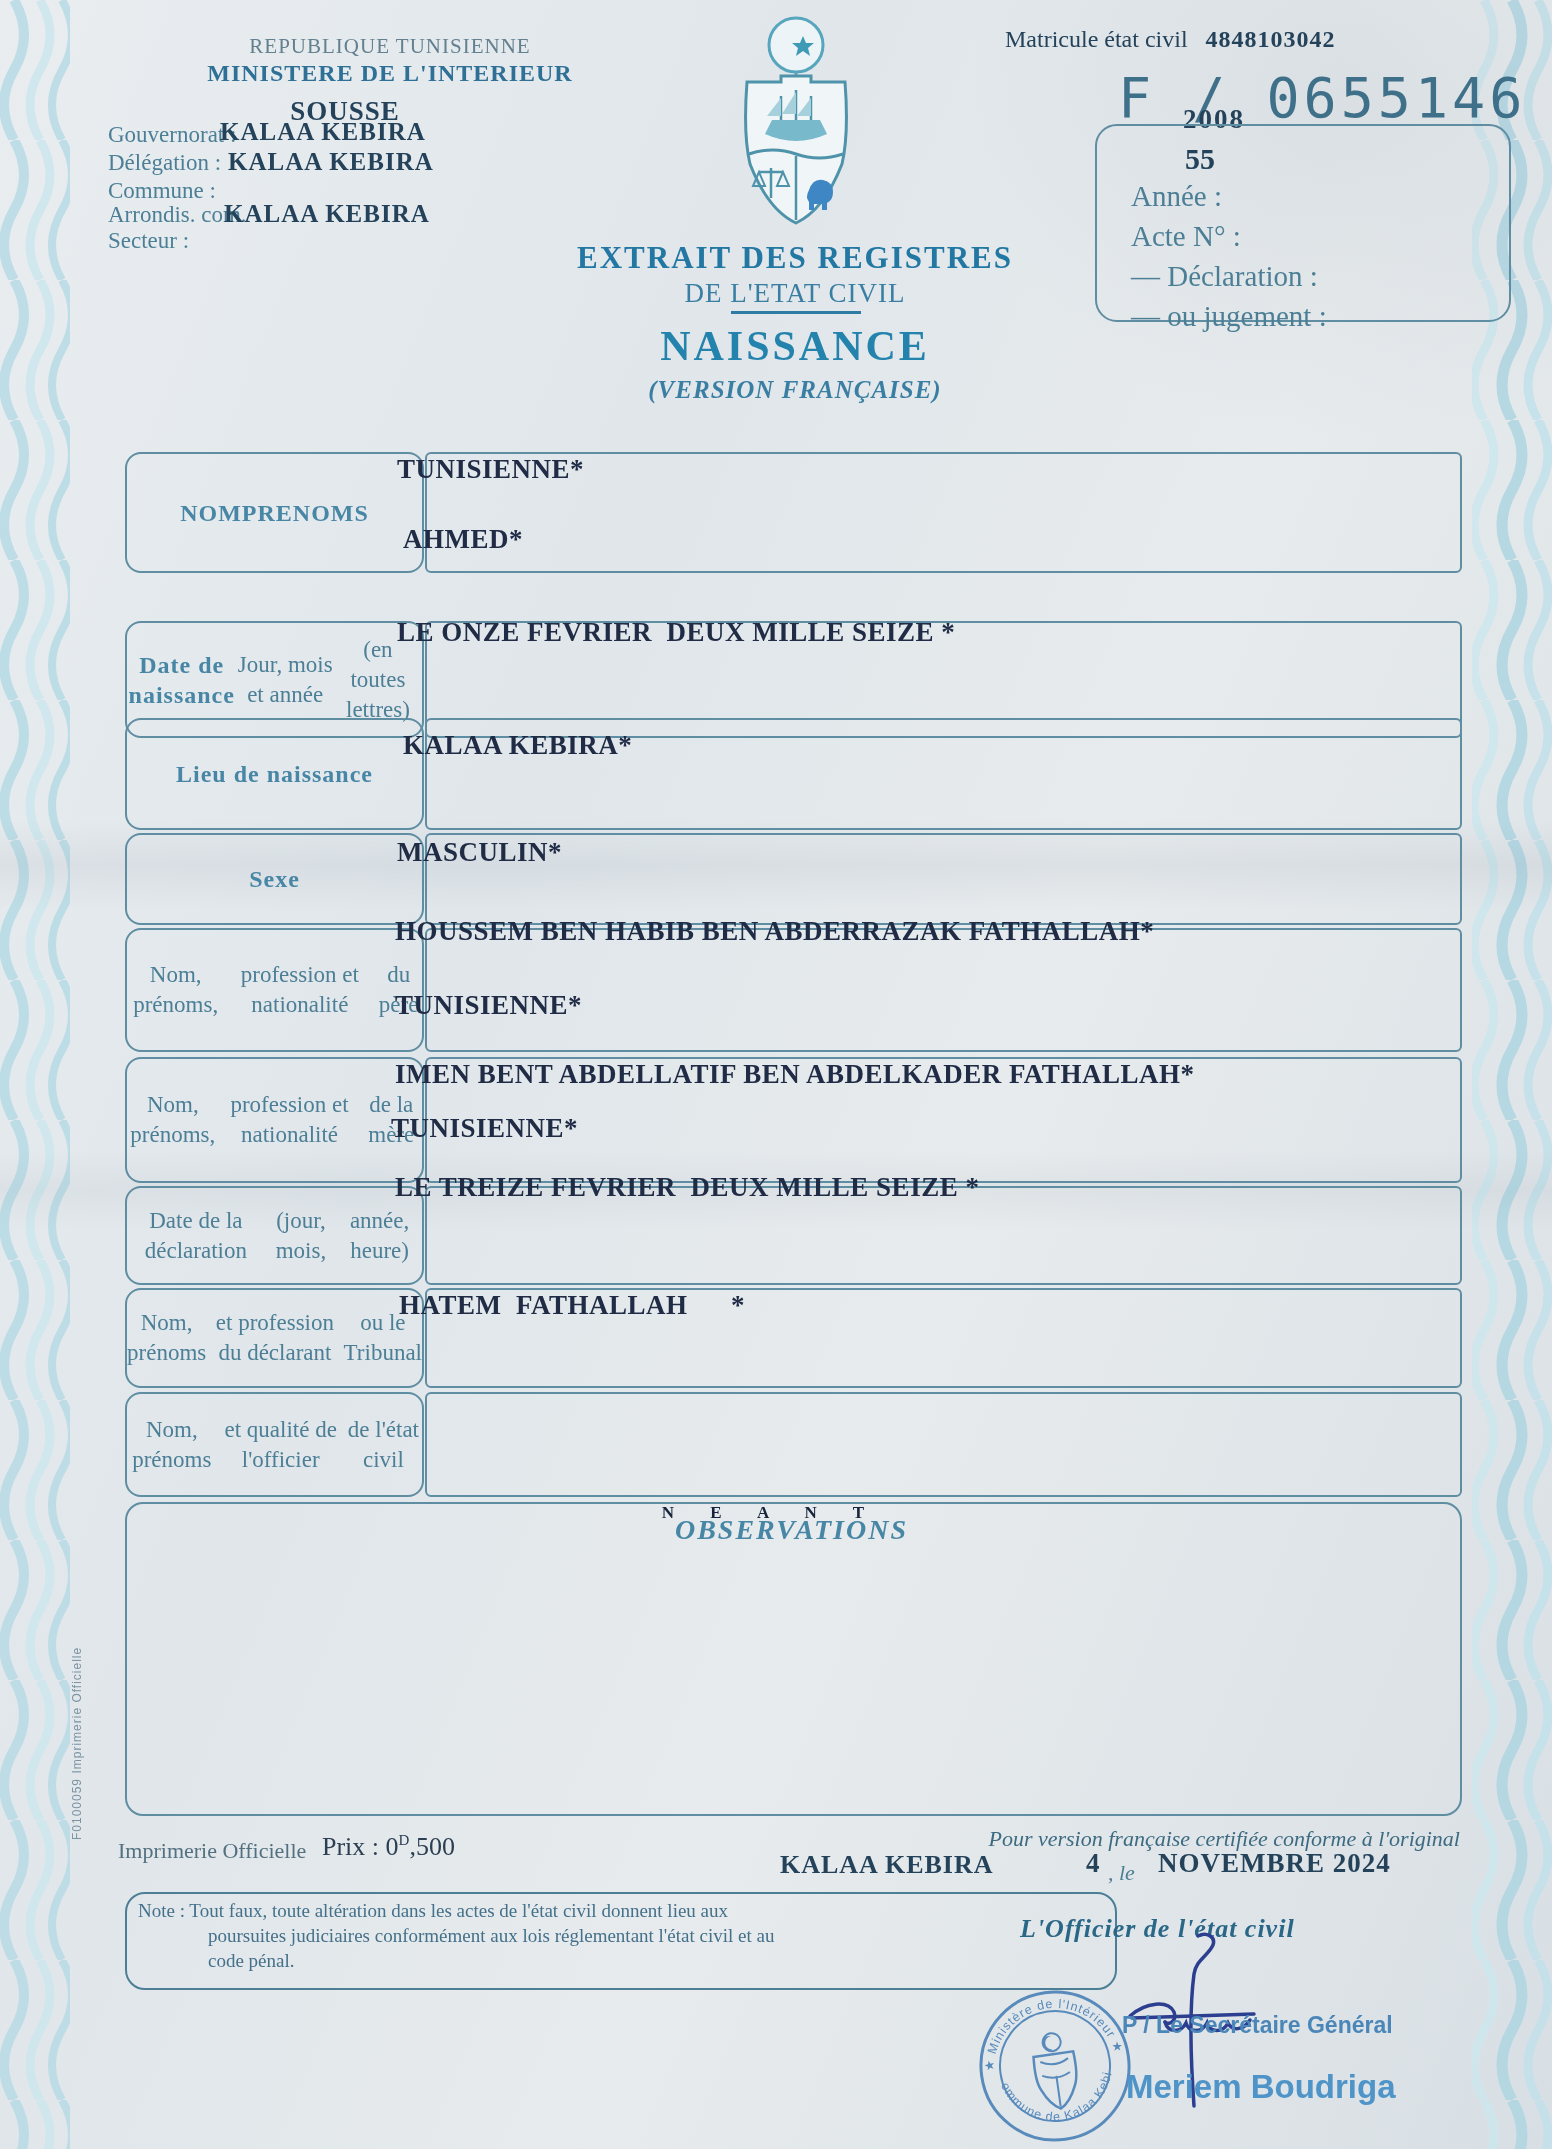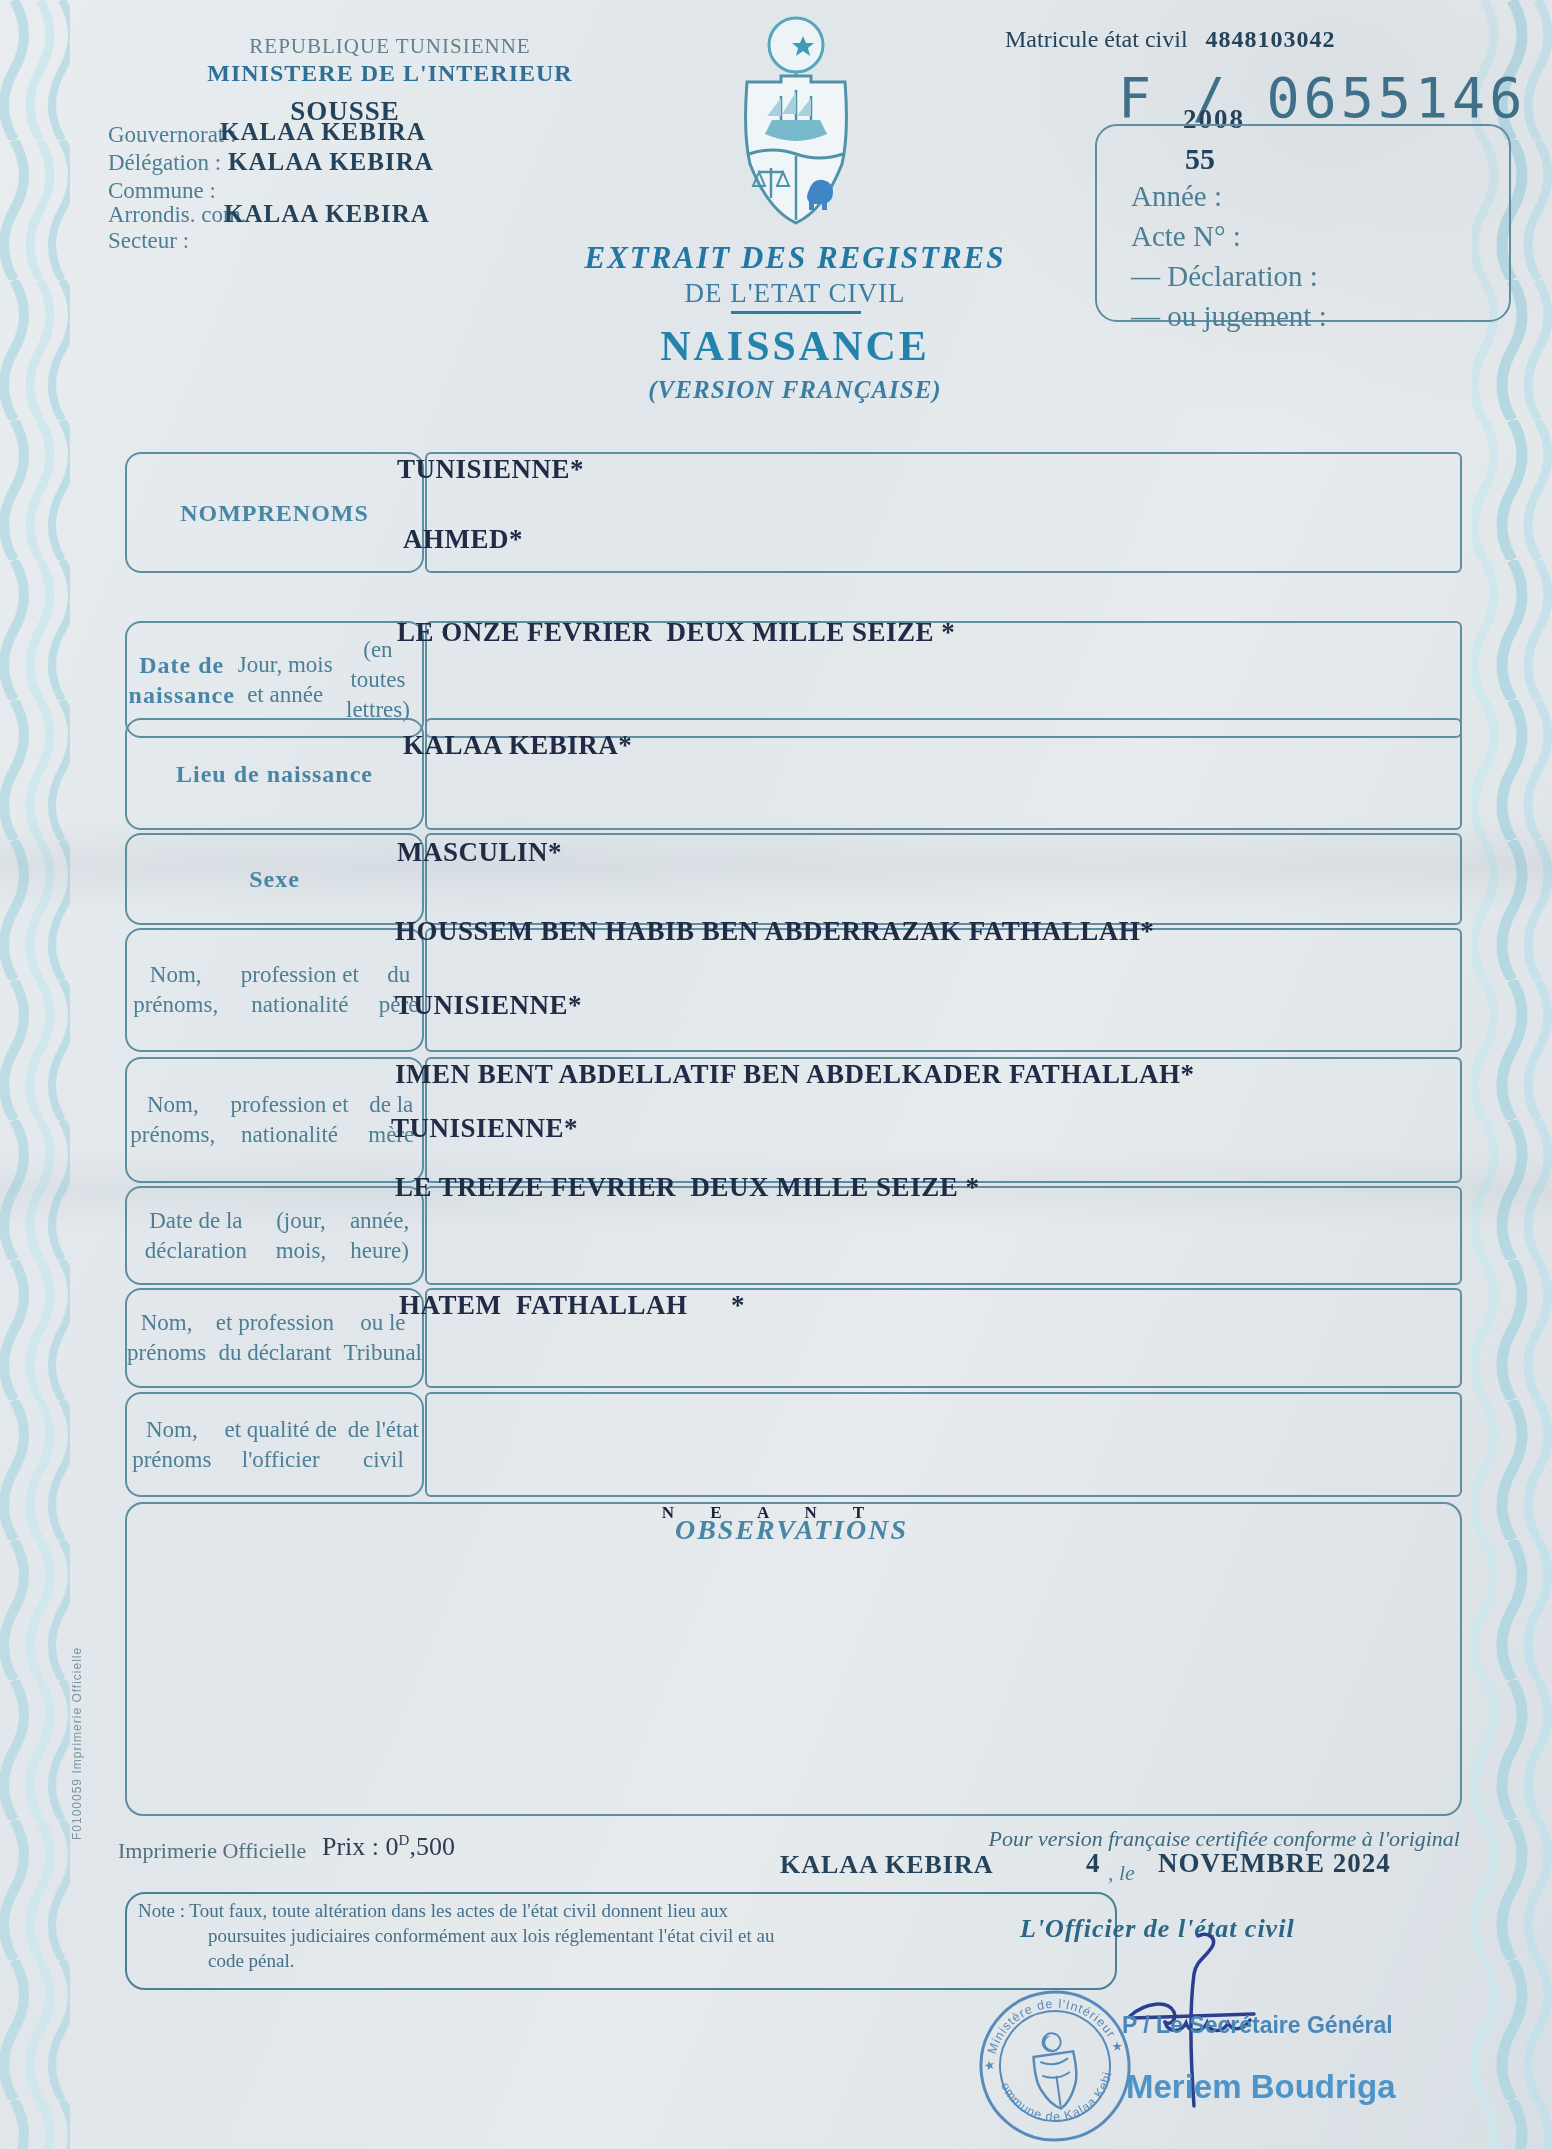--- a/index.html
+++ b/index.html
@@ -24,21 +24,21 @@
   .ministry{left:180px;top:60px;width:420px;font-size:24px;font-weight:bold;color:#2f7096;letter-spacing:1px;}
   .sousse{left:230px;top:96px;width:230px;font-size:27px;font-weight:bold;color:#24425a;letter-spacing:1px;}
   .admin{left:108px;top:122px;width:480px;font-size:23px;color:#4c7f96;}
   .admin-row{position:absolute;left:0;white-space:nowrap;}
   .admin-val{position:absolute;font-size:25px;font-weight:bold;color:#24425a;letter-spacing:1px;white-space:nowrap;}
 
   
   .emblem{left:723px;top:12px;}
 
   
-  .title1{left:545px;top:240px;width:500px;font-size:31px;font-weight:bold;color:#2277a3;letter-spacing:2px;font-style:italic;}
+  .title1{left:545px;top:240px;width:500px;font-size:31px;font-weight:bold;color:#2277a3;letter-spacing:2px;}
   .title2{left:545px;top:278px;width:500px;font-size:27px;color:#3a7fa3;letter-spacing:1px;}
   .title-rule{left:731px;top:311px;width:130px;height:3px;background:#2e7ba3;}
   .title-main{left:545px;top:322px;width:500px;font-size:42px;font-weight:bold;color:#2383ad;letter-spacing:3px;}
   .title-sub{left:545px;top:376px;width:500px;font-size:25px;font-style:italic;color:#3a7fa3;letter-spacing:1px;font-weight:bold;}
 
   
   .matricule{left:1005px;top:26px;font-size:24px;color:#24425a;white-space:nowrap;}
   .matricule b{font-weight:bold;letter-spacing:1px;}
   .serial{left:1118px;top:66px;font-size:55px;color:#3f7089;font-family:"DejaVu Sans Mono",monospace;letter-spacing:4px;white-space:nowrap;}
   .serial-year{left:1183px;top:104px;font-size:27px;font-weight:bold;color:#24425a;letter-spacing:2px;}

